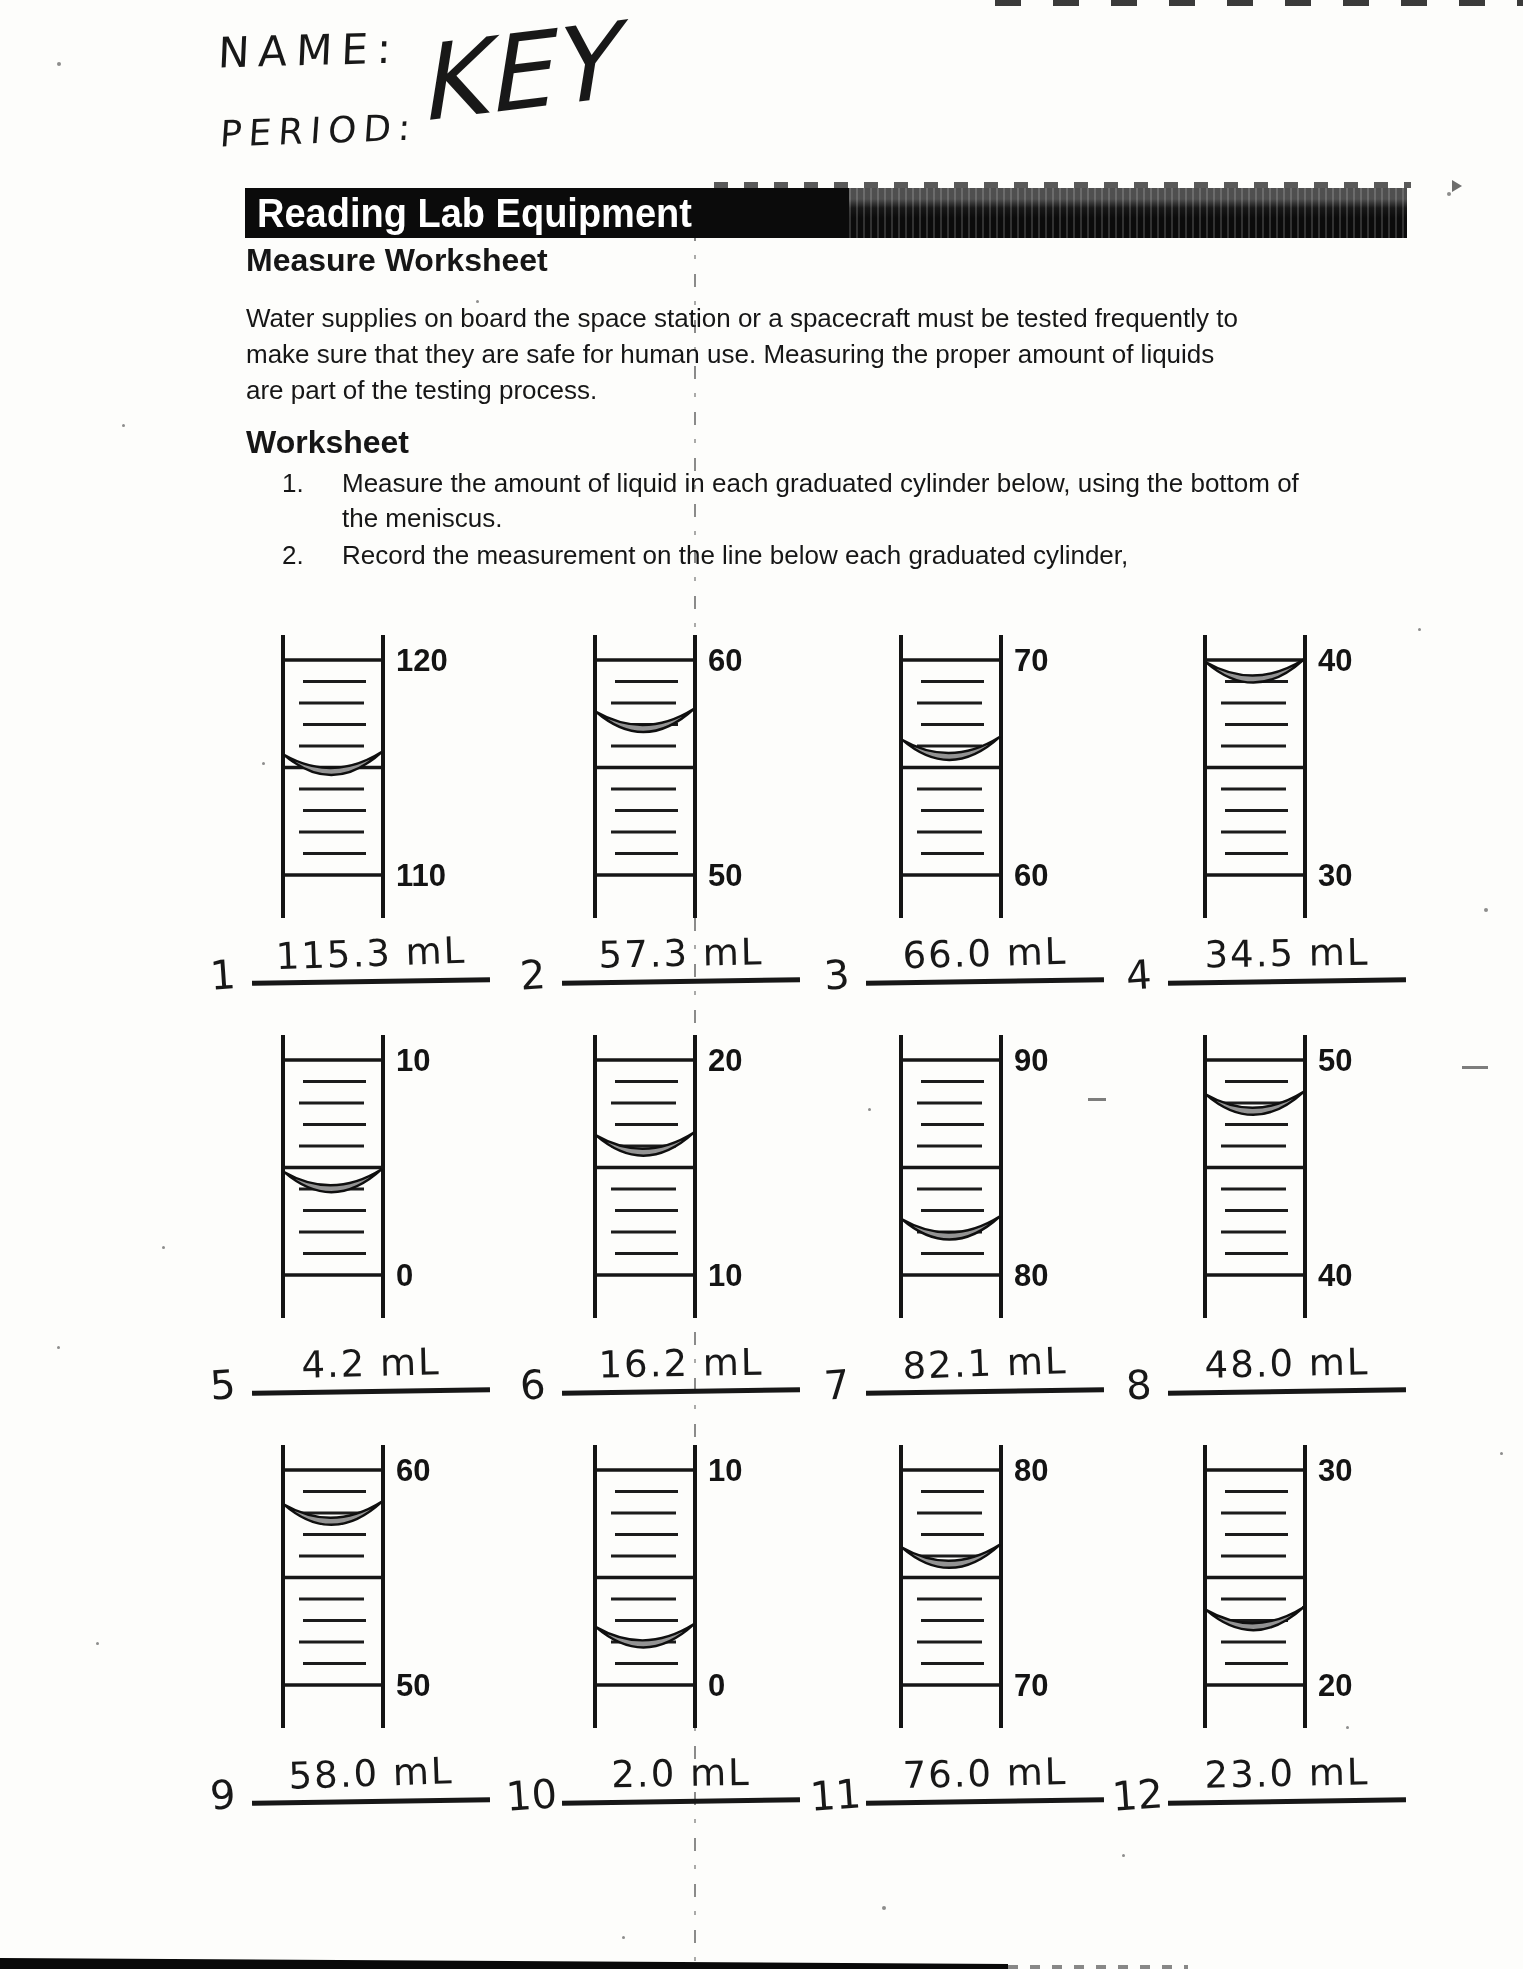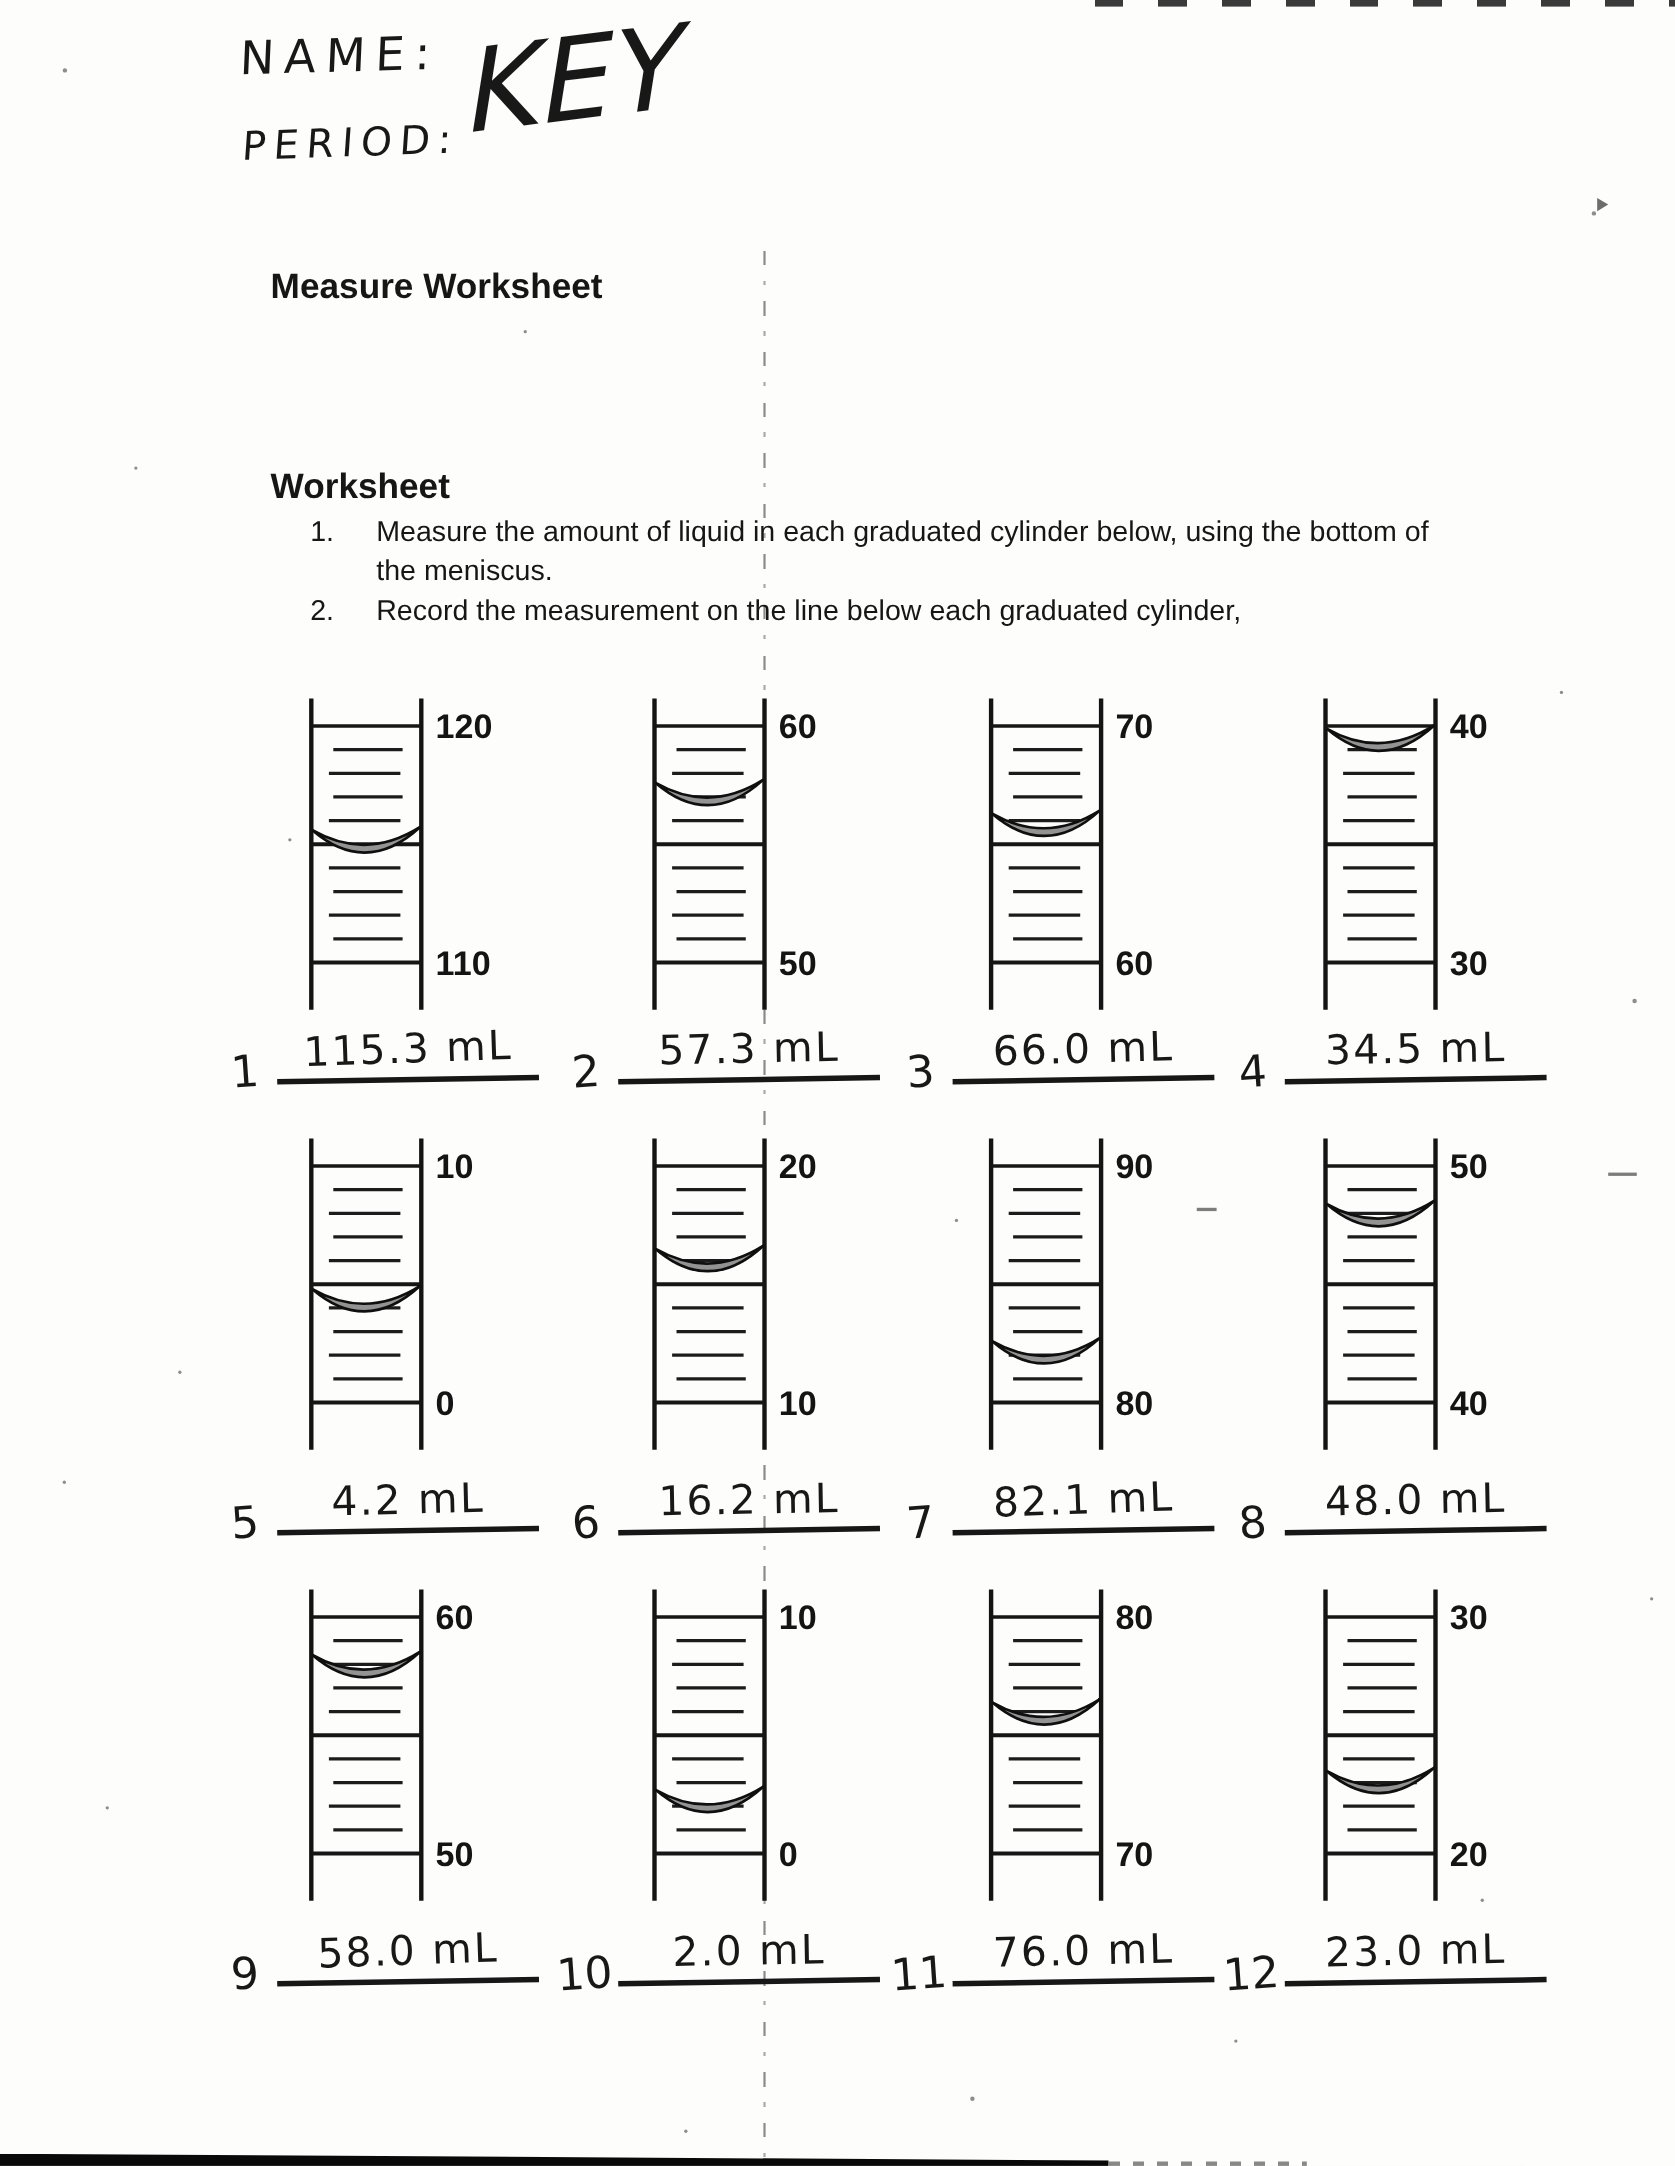--- a/index.html
+++ b/index.html
@@ -73,22 +73,28 @@
   <div class="bottom-strip"></div>
   <div class="bottom-strip2"></div>
   <div class="arrow-mark" style="left:1452px;top:180px;"></div>
   <div class="dash-mark" style="left:1462px;top:1066px;width:26px;"></div>
   <div class="dash-mark" style="left:1088px;top:1098px;width:18px;"></div>
 
   <div class="hw name-label">NAME:</div>
   <div class="hw period-label">PERIOD:</div>
   <div class="hw key-answer">KEY</div>
 
+  <div class="title-bar">
+    <span class="title-text">Reading Lab Equipment</span>
+  </div>
   <div class="subtitle">Measure Worksheet</div>
 
+  <div class="intro">Water supplies on board the space station or a spacecraft must be tested frequently to
+make sure that they are safe for human use.  Measuring the proper amount of liquids
+are part of the testing process.</div>
 
   <div class="procedure-heading">Worksheet</div>
   <div class="step step1">
     <span class="step-num">1.</span>
     <span class="step-text">Measure the amount of liquid in each graduated cylinder below, using the bottom of
 the meniscus.</span>
   </div>
   <div class="step step2">
     <span class="step-num">2.</span>
     <span class="step-text">Record the measurement on the line below each graduated cylinder,</span>

